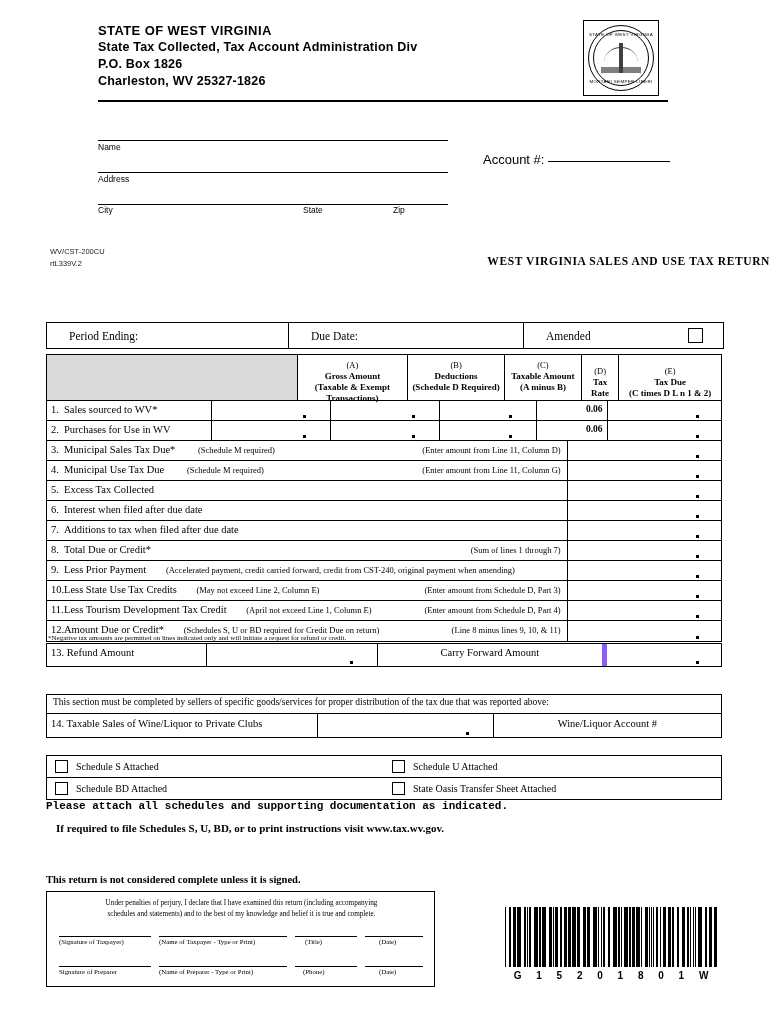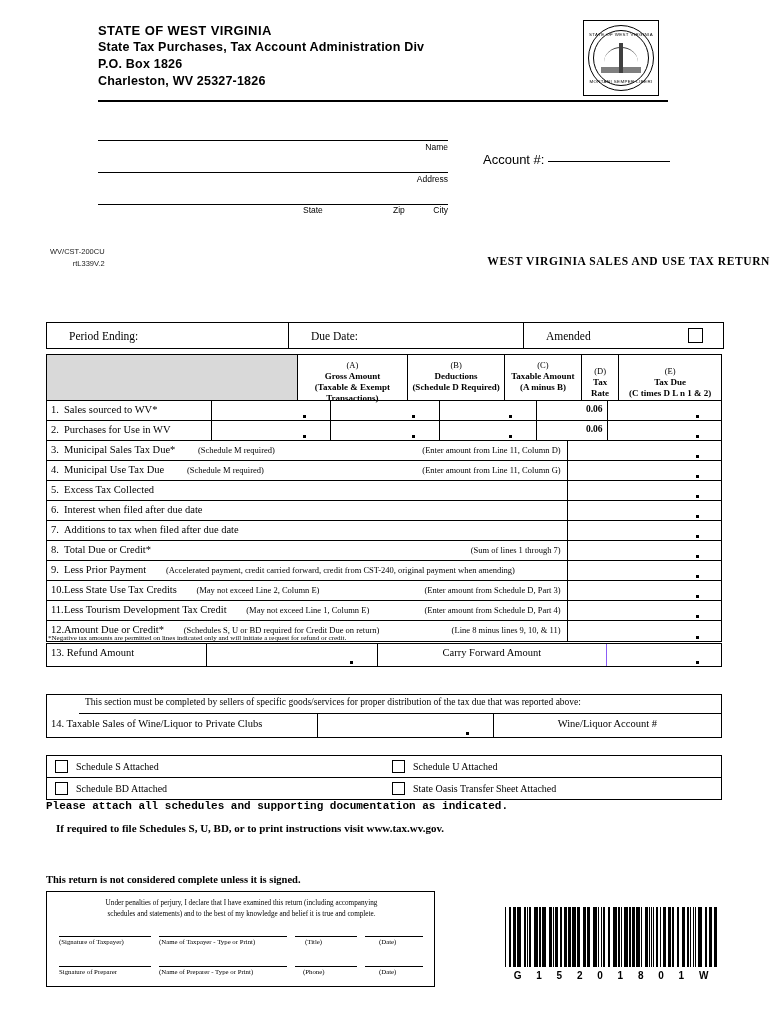--- a/index.html
+++ b/index.html
@@ -99,21 +99,20 @@
     border-top: 1px solid #000;
     border-radius: 50% 50% 0 0 / 100% 100% 0 0;
   }
 
   
   .addr-block {
     position: absolute;
     left: 98px;
     top: 126px;
     width: 350px;
-    text-align: right;
   }
   .addr-line {
     border-bottom: 1px solid #000;
     height: 14px;
   }
   .addr-label {
     font-family: "Liberation Sans", sans-serif;
     font-size: 8.5px;
     padding-top: 1px;
     height: 16px;
@@ -143,21 +142,20 @@
 
   
   .form-no {
     position: absolute;
     left: 50px;
     top: 246px;
     font-family: "Liberation Sans", sans-serif;
     font-size: 7.5px;
     line-height: 12px;
     color: #222;
-    text-align: right;
   }
   .doc-title {
     position: absolute;
     left: 0;
     top: 255px;
     width: 770px;
     text-align: right;
     font-family: "Liberation Serif", serif;
     font-weight: bold;
     font-size: 11.5px;
@@ -290,35 +288,35 @@
     width: 676px;
     border: 1px solid #000;
     box-sizing: border-box;
     font-family: "Liberation Serif", serif;
     font-size: 10.5px;
   }
   .sec13 .r1 { height: 19px; padding: 2px 6px; border-bottom: 1px solid #000; box-sizing: border-box; font-size: 9.5px; }
   .sec13 .r2 { display: flex; height: 22px; }
   .sec13 .r2 .d1 { width: 160px; border-right: 1px solid #000; padding: 3px 4px; box-sizing: border-box; }
   .sec13 .r2 .v1 { width: 170px; border-right: 1px solid #000; position: relative; }
-  .sec13 .r2 .d2 { width: 230px; border-right: 1px solid #8b5cf6; padding: 3px 4px; box-sizing: border-box; text-align: center; }
+  .sec13 .r2 .d2 { width: 230px; border-right: 5px solid #8b5cf6; padding: 3px 4px; box-sizing: border-box; text-align: center; }
   .sec13 .r2 .v2 { width: 114px; position: relative; }
 
   
   .sec14 {
     position: absolute;
     left: 46px;
     top: 694px;
     width: 676px;
     border: 1px solid #000;
     box-sizing: border-box;
     font-family: "Liberation Serif", serif;
     font-size: 10.5px;
   }
-  .sec14 .r1 { height: 19px; padding: 2px 6px; border-bottom: 1px solid #000; box-sizing: border-box; font-size: 9.5px; margin-left: 32px; }
+  .sec14 .r1 { height: 19px; padding: 2px 6px; border-bottom: 1px solid #000; box-sizing: border-box; font-size: 9.5px; }
   .sec14 .r2 { display: flex; height: 23px; }
   .sec14 .r2 .d1 { width: 272px; border-right: 1px solid #000; padding: 4px 4px; box-sizing: border-box; }
   .sec14 .r2 .v1 { width: 175px; border-right: 1px solid #000; position: relative; }
   .sec14 .r2 .d2 { width: 228px; padding: 4px 4px; box-sizing: border-box; text-align: center; }
 
   
   .sched {
     position: absolute;
     left: 46px;
     top: 755px;
@@ -416,21 +414,21 @@
   }
 </style>
 </head>
 <body>
 
 <div class="page">
 
   <div class="header">
     <div class="agency-lines">
       <div>STATE OF WEST VIRGINIA</div>
-      <div>State Tax Purchases, Tax Account Administration Div</div>
+      <div>State Tax Collected, Tax Account Administration Div</div>
       <div>P.O. Box 1826</div>
       <div>Charleston, WV 25327-1826</div>
     </div>
   </div>
   <div class="hdr-rule"></div>
 
   <div class="seal">
     <div class="circle"></div>
     <div class="circle2"></div>
     <div class="seal-top">STATE OF WEST VIRGINIA</div>
@@ -620,21 +618,21 @@
         <span class="note-right">(Enter amount from Schedule D, Part 3)</span>
       </div>
       <div class="cell c-e">
           <span class="dot-e"></span>
         </div>
     </div>
 
     <div class="grid-row data-row">
       <div class="w-desc-full">
         <span class="num">11.</span><span class="desc-text">Less Tourism Development Tax Credit</span>
-        <span class="desc-small" style="margin-left:5px">(May not exceed Line 1, Column E)</span>
+        <span class="desc-small" style="margin-left:5px">(April not exceed Line 1, Column E)</span>
         <span class="note-right">(Enter amount from Schedule D, Part 4)</span>
       </div>
       <div class="cell c-e">
           <span class="dot-e"></span>
         </div>
     </div>
 
     <div class="grid-row data-row">
       <div class="w-desc-full">
         <span class="num">12.</span><span class="desc-text">Amount Due or Credit*</span>

